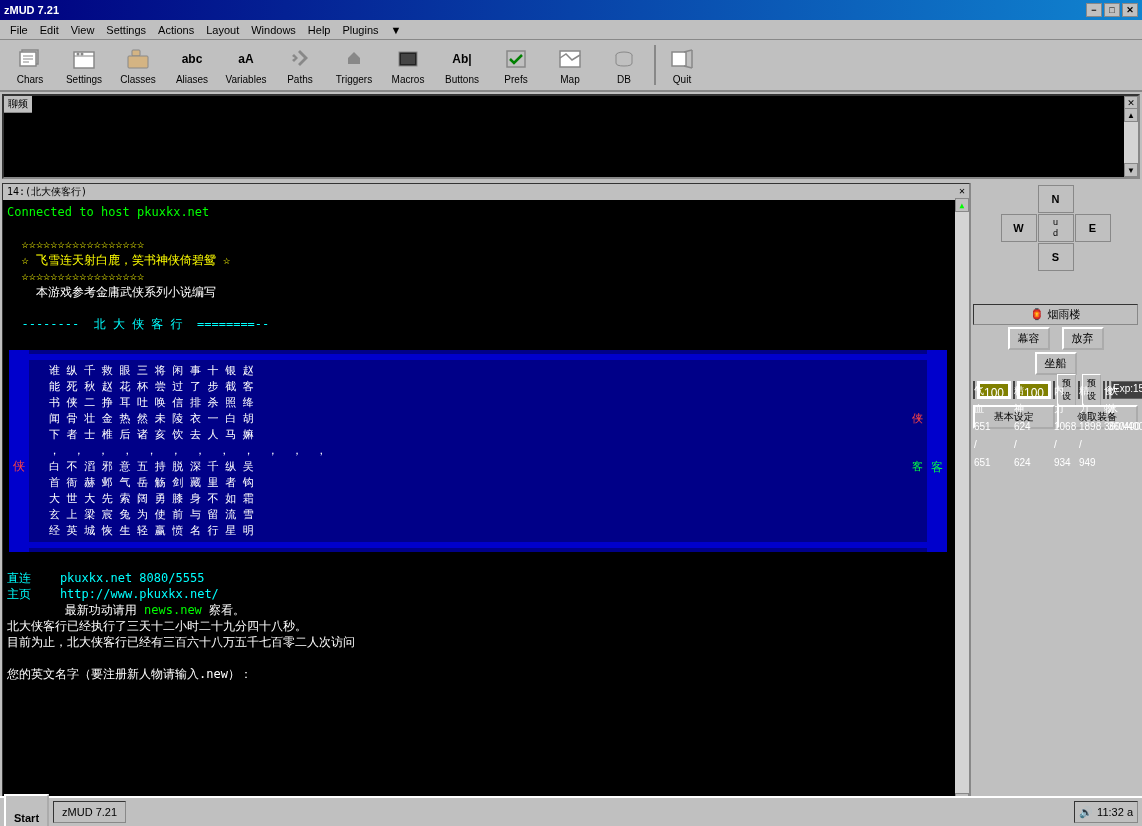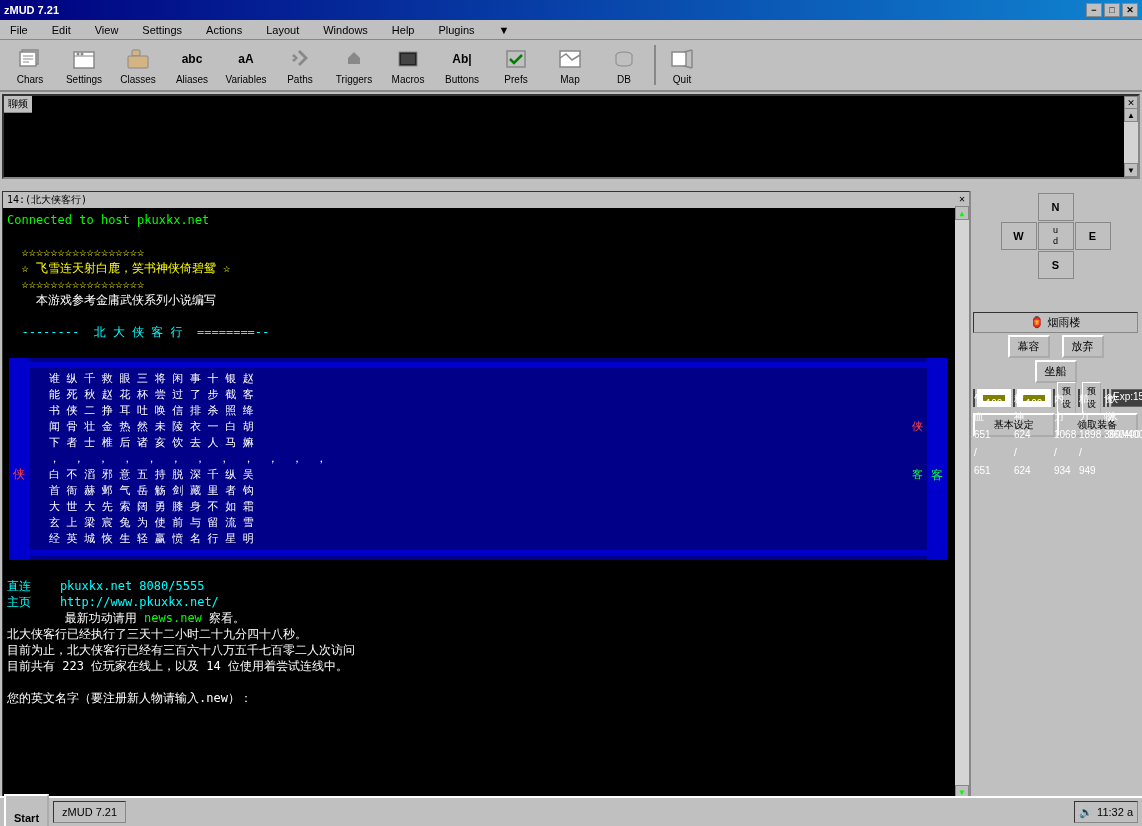--- a/index.html
+++ b/index.html
@@ -28,21 +28,21 @@
     }
 
     
     #menu-bar {
       background: #c0c0c0;
       height: 20px;
       display: flex;
       align-items: center;
       border-bottom: 1px solid #888;
       padding: 0 4px;
-      gap: 12px;
+      gap: 0;
     }
     #menu-bar span {
       padding: 2px 6px;
       font-size: 11px;
       cursor: pointer;
     }
 
     
     #toolbar {
       background: #c0c0c0;
@@ -122,21 +122,21 @@
       font-size: 8px; cursor: pointer;
     }
     #top-mini-scroll .scroll-track {
       flex: 1; width: 14px; background: #d4d4d4;
     }
 
     
     #middle-area {
       display: flex;
       flex: 1;
-      margin: 12px 2px;
+      margin: 4px 2px;
     }
 
     
     #game-window {
       flex: 1;
       background: #000;
       color: #00ff00;
       font-family: 'NSimSun', 'SimSun', monospace;
       font-size: 12px;
       overflow: hidden;
@@ -270,24 +270,24 @@
       font-size: 10px;
       color: white;
       line-height: 18px;
       z-index: 1;
     }
     .stat-number {
       width: 34px;
       background: #808000;
       color: white;
       text-align: center;
-      font-size: 10px;
+      font-size: 12px;
       height: 18px;
       line-height: 18px;
-      border: 6px solid #ffffff;
+      border: 3px solid #ffffff;
     }
     .stat-btn {
       background: #c0c0c0;
       border: 1px outset #fff;
       font-size: 9px;
       padding: 1px 4px;
       cursor: pointer;
       height: 32px;
     }
 
@@ -569,21 +569,20 @@
               <div style="height:6px;background:#0000cc;margin-top:3px;margin-left:-24px;margin-right:-24px;"></div>
             </div>
           </div>
 
           <div class="line">&nbsp;</div>
           <div class="line cyan">直连    pkuxkx.net 8080/5555</div>
           <div class="line cyan">主页    http://www.pkuxkx.net/</div>
           <div class="line white">        最新功动请用 <span style="color:#00ff00;">news.new</span> 察看。</div>
           <div class="line white">北大侠客行已经执行了三天十二小时二十九分四十八秒。</div>
           <div class="line white">目前为止，北大侠客行已经有三百六十八万五千七百零二人次访问</div>
-          <div class="line white">目前共有 223 位玩家在线上，以及 14 位使用着尝试连线中。</div>
           <div class="line">&nbsp;</div>
           <div class="line white">您的英文名字（要注册新人物请输入.new）：</div>
         </div>
       </div>
     </div>
 
     <div id="right-panel">
 
       <div id="compass">
 

